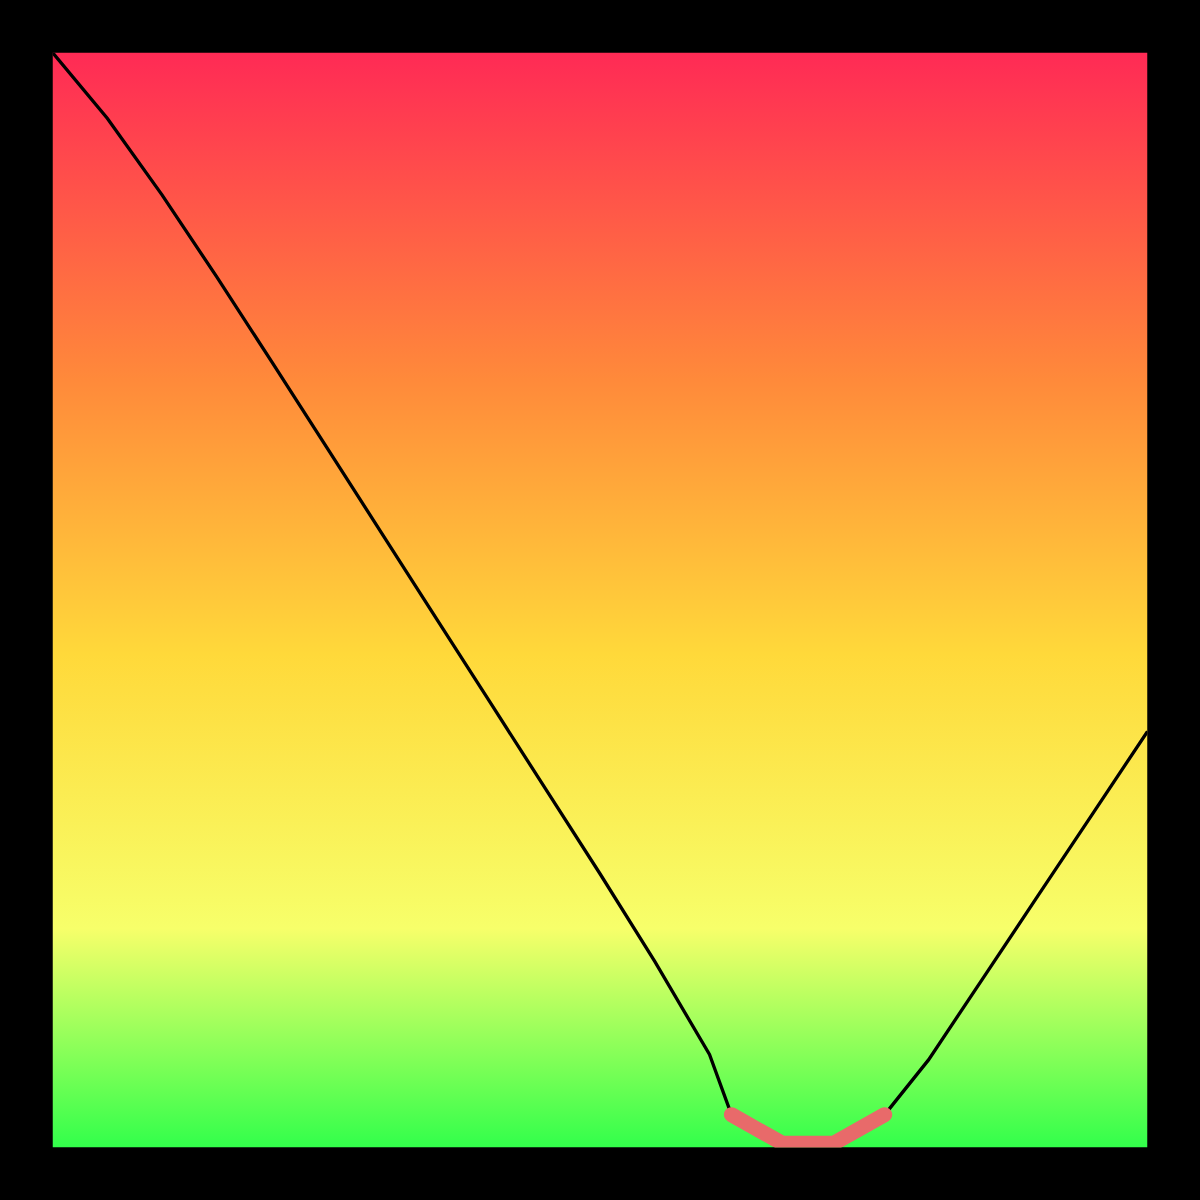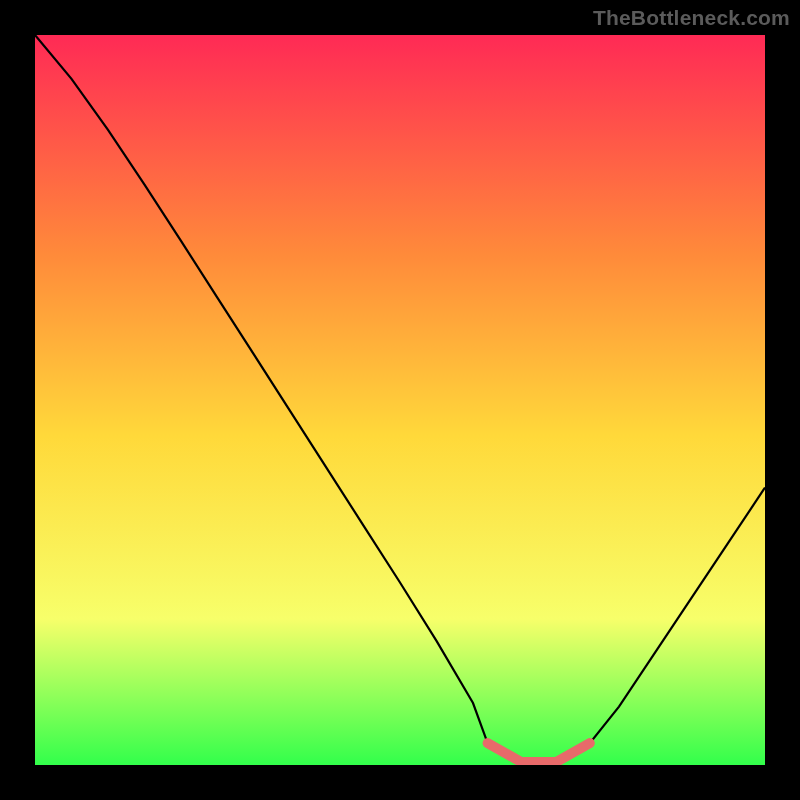--- a/index.html
+++ b/index.html
@@ -35,21 +35,20 @@
     height: 730px;
   }
   svg {
     display: block;
   }
 </style>
 </head>
 <body>
 
 <div class="frame">
-  <div class="watermark">TheBottleneck.com</div>
 
   <div class="plot-wrap">
     <svg id="chart-svg" width="730" height="730" viewBox="0 0 730 730">
       <defs>
         <linearGradient id="bg-grad" x1="0" y1="0" x2="0" y2="1">
           <stop id="g0" offset="0%" stop-color="#ff2a55"></stop>
           <stop id="g1" offset="30%" stop-color="#ff8a3a"></stop>
           <stop id="g2" offset="55%" stop-color="#ffd93a"></stop>
           <stop id="g3" offset="80%" stop-color="#f7ff6a"></stop>
           <stop id="g4" offset="100%" stop-color="#32ff4b"></stop>

